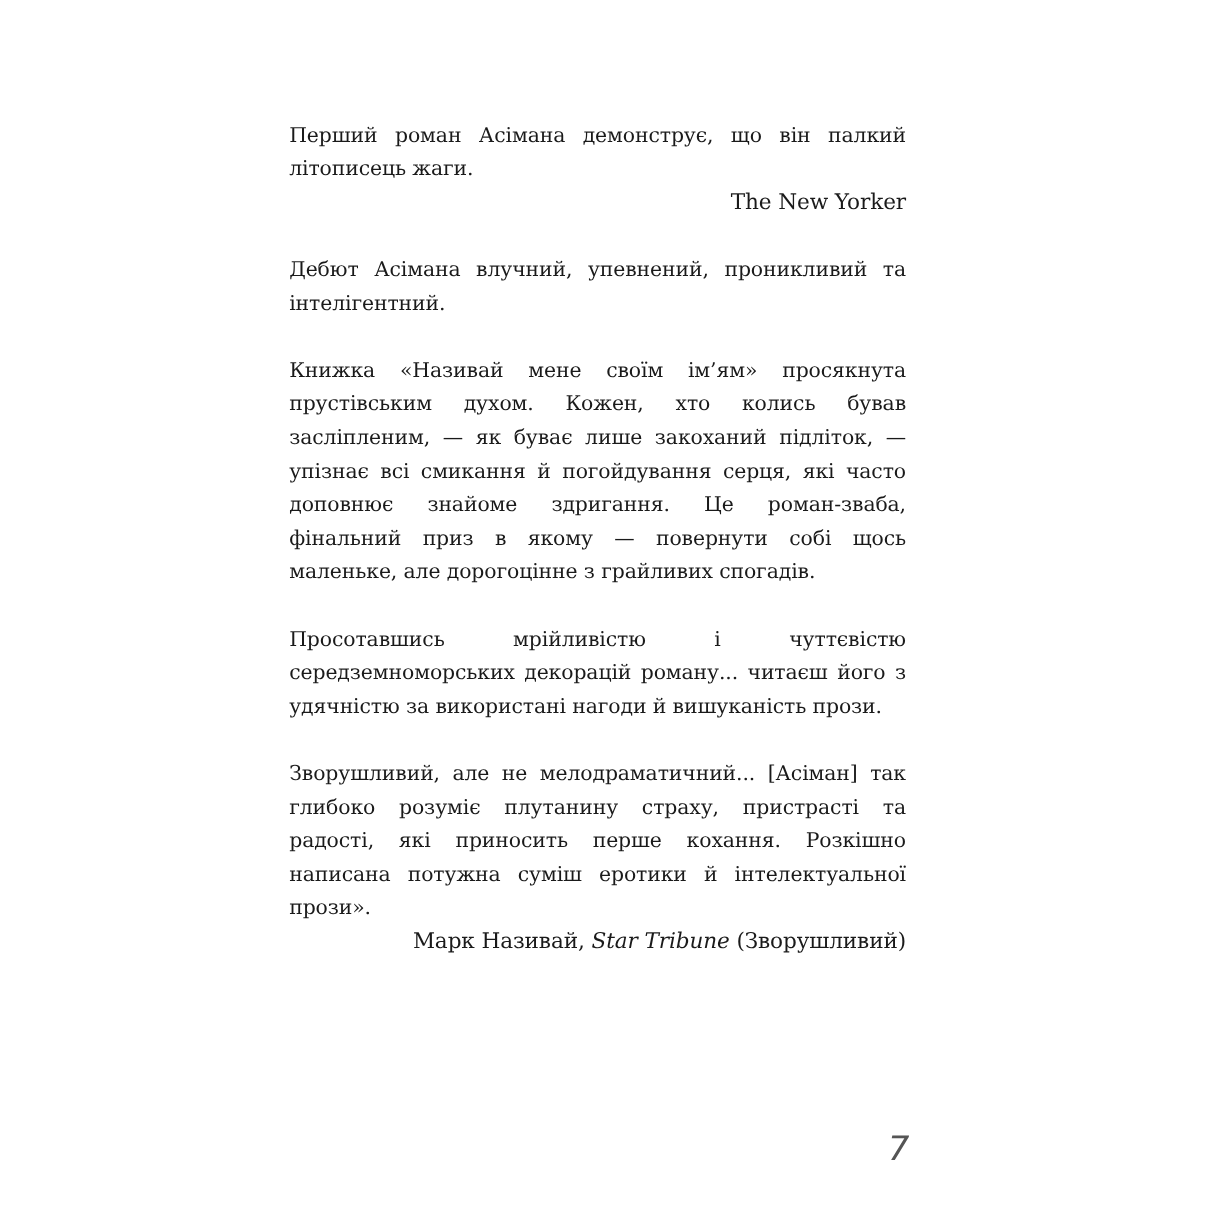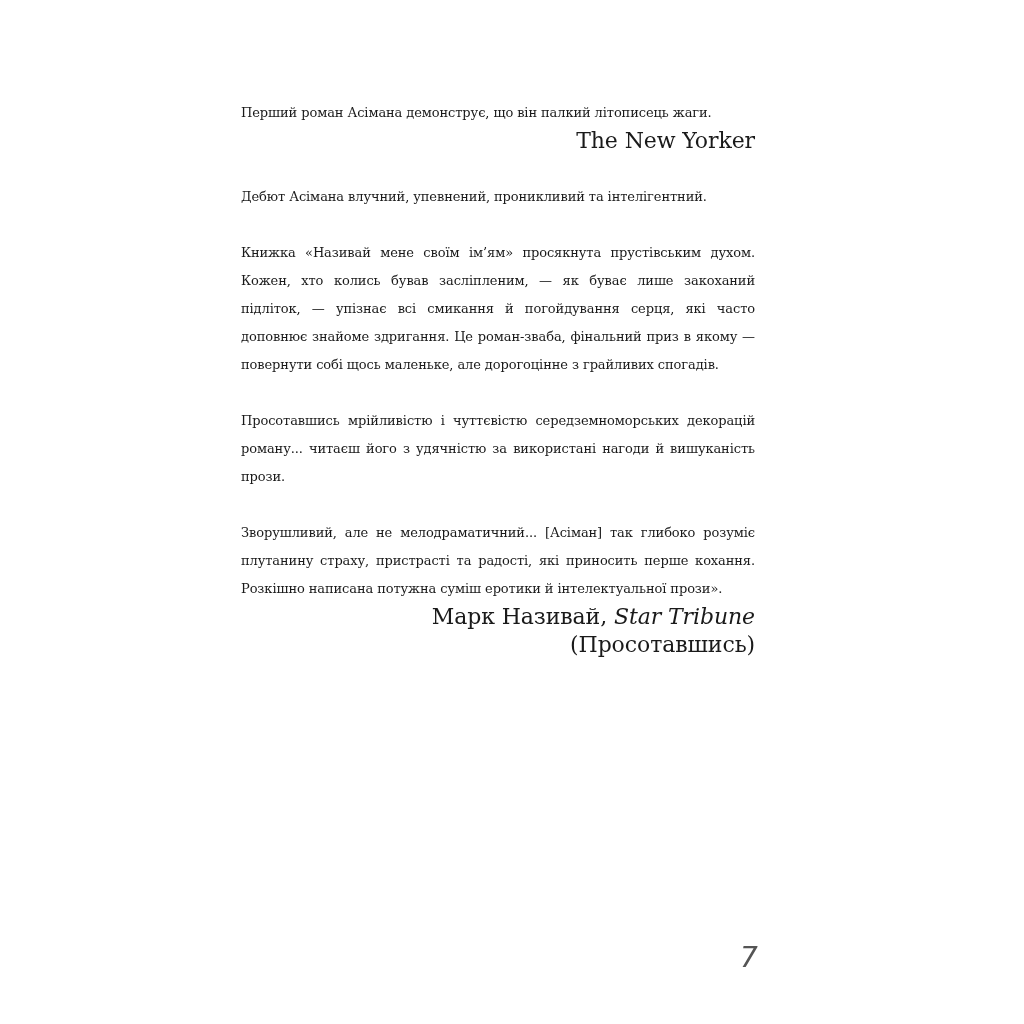--- a/index.html
+++ b/index.html
@@ -18,29 +18,29 @@
     .page {
       position: absolute;
       left: 241px;
       top: 99px;
       width: 514px;
     }
     .blurb {
       margin: 0 0 28px 0;
     }
     .quote {
-      font-size: 13px;
+      font-size: 17px;
       line-height: 28px;
       text-align: justify;
       hyphens: manual;
       margin: 0;
       letter-spacing: -0.1px;
     }
     .attribution {
-      font-size: 22px;
+      font-size: 18px;
       line-height: 28px;
       text-align: right;
       margin: 0;
       letter-spacing: -0.1px;
     }
     .attribution .pub {
       font-style: italic;
     }
     .page-number {
       position: absolute;
@@ -71,18 +71,18 @@
   <div class="blurb">
     <p class="quote">Книжка «Називай мене своїм ім’ям» просякнута прустівським духом. Кожен, хто колись бував засліпленим, — як буває лише закоханий підліток, — упізнає всі смикання й погойдування серця, які часто доповнює знайоме здригання. Це роман-зваба, фінальний приз в якому — повернути собі щось маленьке, але дорогоцінне з грайливих спогадів.</p>
   </div>
 
   <div class="blurb">
     <p class="quote">Просотавшись мрійливістю і чуттєвістю середземноморських декорацій роману... читаєш його з удячністю за використані нагоди й вишуканість прози.</p>
   </div>
 
   <div class="blurb">
     <p class="quote">Зворушливий, але не мелодраматичний... [Асіман] так глибоко розуміє плутанину страху, пристрасті та радості, які приносить перше кохання. Розкішно написана потужна суміш еротики й інтелектуальної прози».</p>
-    <p class="attribution"><span>Марк Називай</span><span>, </span><span class="pub">Star Tribune</span><span> (Просотавшись)</span></p>
+    <p class="attribution"><span>Марк Називай</span><span>, </span><span class="pub">Star Tribune</span><span> (Зворушливий)</span></p>
   </div>
 
 </div>
 
 <div class="page-number">7</div>
 
 </body></html>

